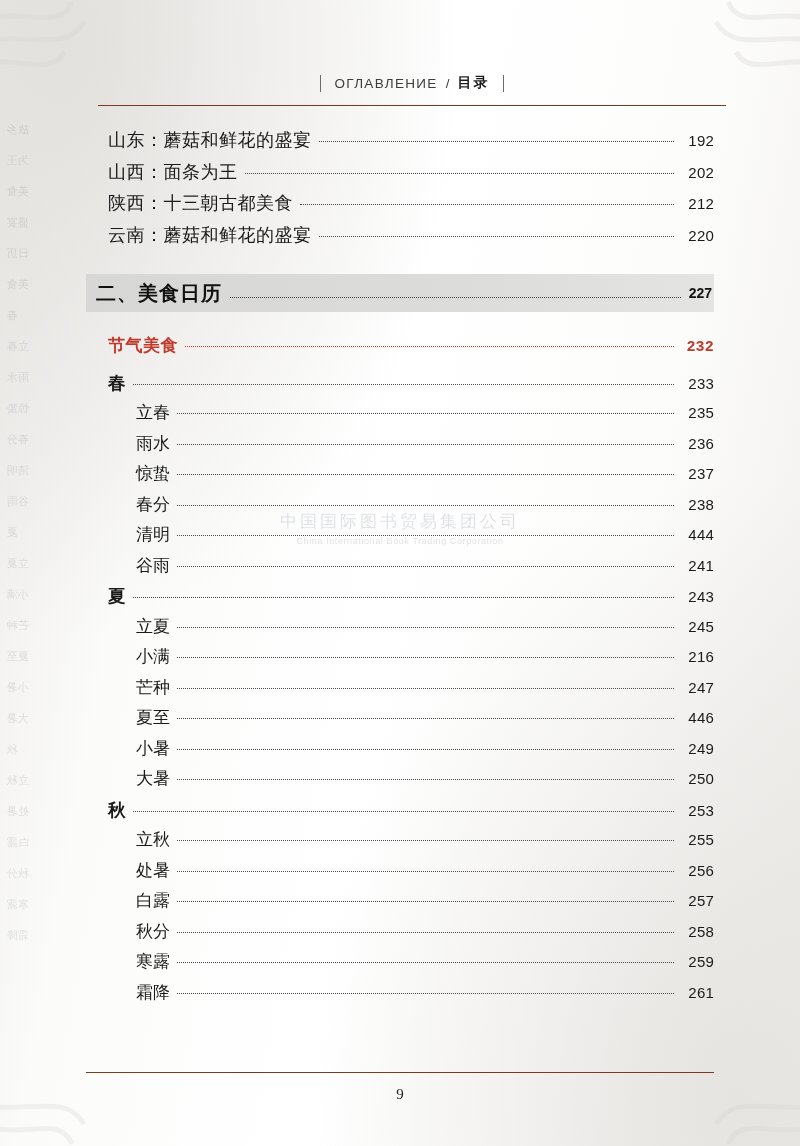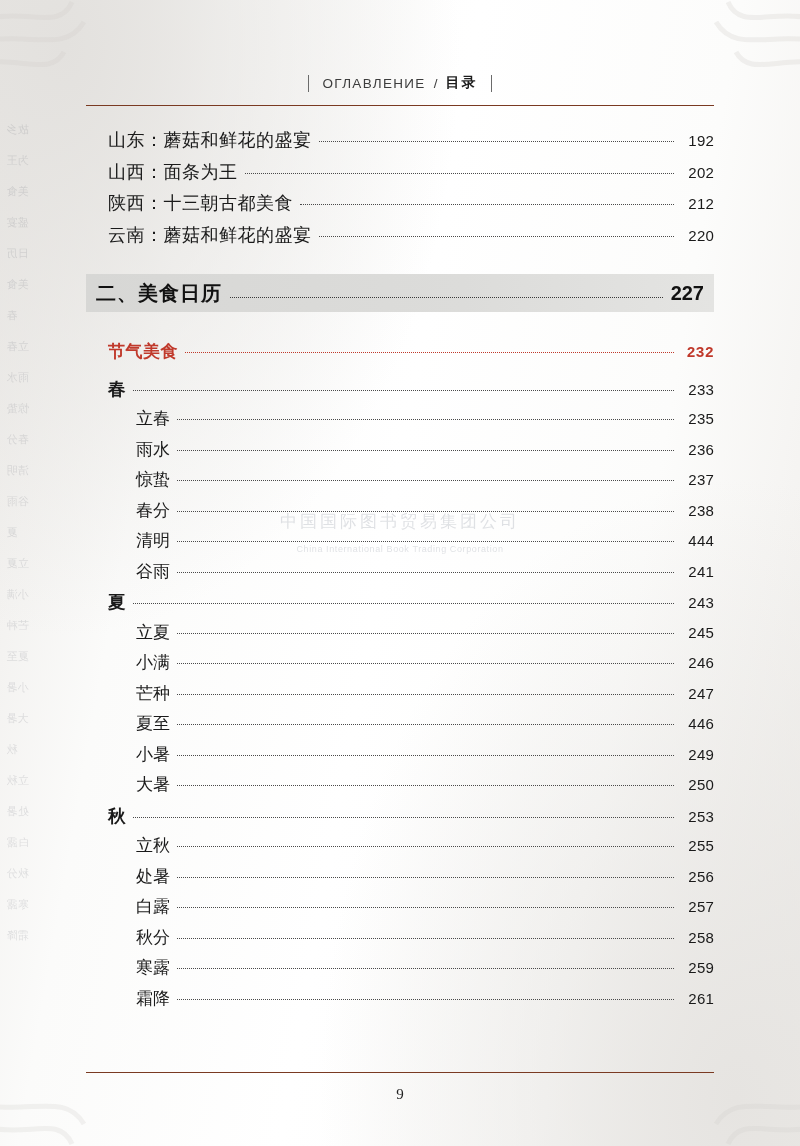--- a/index.html
+++ b/index.html
@@ -53,21 +53,21 @@
     right: 6px;
     font-size: 11px;
     color: #5b5f6b;
     letter-spacing: .4px;
     white-space: nowrap;
   }
 
   
   #header {
     position: absolute;
-    left: 86px;
+    left: 98px;
     top: 72px;
     width: 628px;
     height: 34px;
   }
   #header .hdr-line {
     position: absolute;
     left: 0;
     right: 0;
     bottom: 0;
     height: 1px;
@@ -142,21 +142,21 @@
   }
 
   
   .lvl-province .label { font-size: 18px; letter-spacing: .5px; }
   .lvl-province { height: 31.5px; }
 
   
   .band {
     position: relative;
     margin-top: 20px;
-    margin-bottom: 16px;
+    margin-bottom: 10px;
     height: 38px;
     display: flex;
     align-items: center;
     background: linear-gradient(90deg, #d7d7d5 0%, #dcdcda 60%, #e4e4e2 100%);
   }
   .band .band-label {
     font-size: 20px;
     font-weight: bold;
     color: #111;
     letter-spacing: 1px;
@@ -165,24 +165,24 @@
   }
   .band .band-leader {
     flex: 1 1 auto;
     margin: 0 8px 0 8px;
     border-bottom: 1px dotted #3a3a3a;
     position: relative;
     top: 4px;
     height: 0;
   }
   .band .band-pg {
-    font-size: 20px;
+    font-size: 14px;
     font-weight: bold;
     color: #111;
-    padding-right: 10px;
+    padding-right: 2px;
     text-align: center;
   }
 
   
   .row.accent .label { color: #c0392b; font-weight: bold; font-size: 17px; letter-spacing: .5px; }
   .row.accent .pg { color: #c0392b; font-weight: bold; font-family: Liberation Mono, monospace; }
   .row.accent .leader { border-bottom-color: #c0392b; }
   .ind-1 { padding-left: 22px; }
   .ind-2 { padding-left: 50px; }
 
@@ -201,21 +201,21 @@
     pointer-events: none;
     opacity: .30;
   }
   #watermark .wm-zh {
     font-size: 17px;
     color: #9aa0ab;
     letter-spacing: 3px;
     white-space: nowrap;
   }
   #watermark .wm-en {
-    margin-top: 11px;
+    margin-top: 3px;
     font-size: 9px;
     color: #9aa0ab;
     letter-spacing: .6px;
     white-space: nowrap;
   }
 
   
   #footer-line {
     position: absolute;
     left: 86px;
@@ -389,21 +389,21 @@
       <span class="pg">243</span>
     </div>
     <div class="row ind-2">
       <span class="label">立夏</span>
       <span class="leader"></span>
       <span class="pg">245</span>
     </div>
     <div class="row ind-2">
       <span class="label">小满</span>
       <span class="leader"></span>
-      <span class="pg">246</span>
+      <span class="pg">216</span>
     </div>
     <div class="row ind-2">
       <span class="label">芒种</span>
       <span class="leader"></span>
       <span class="pg">247</span>
     </div>
     <div class="row ind-2">
       <span class="label">夏至</span>
       <span class="leader"></span>
       <span class="pg">446</span>

